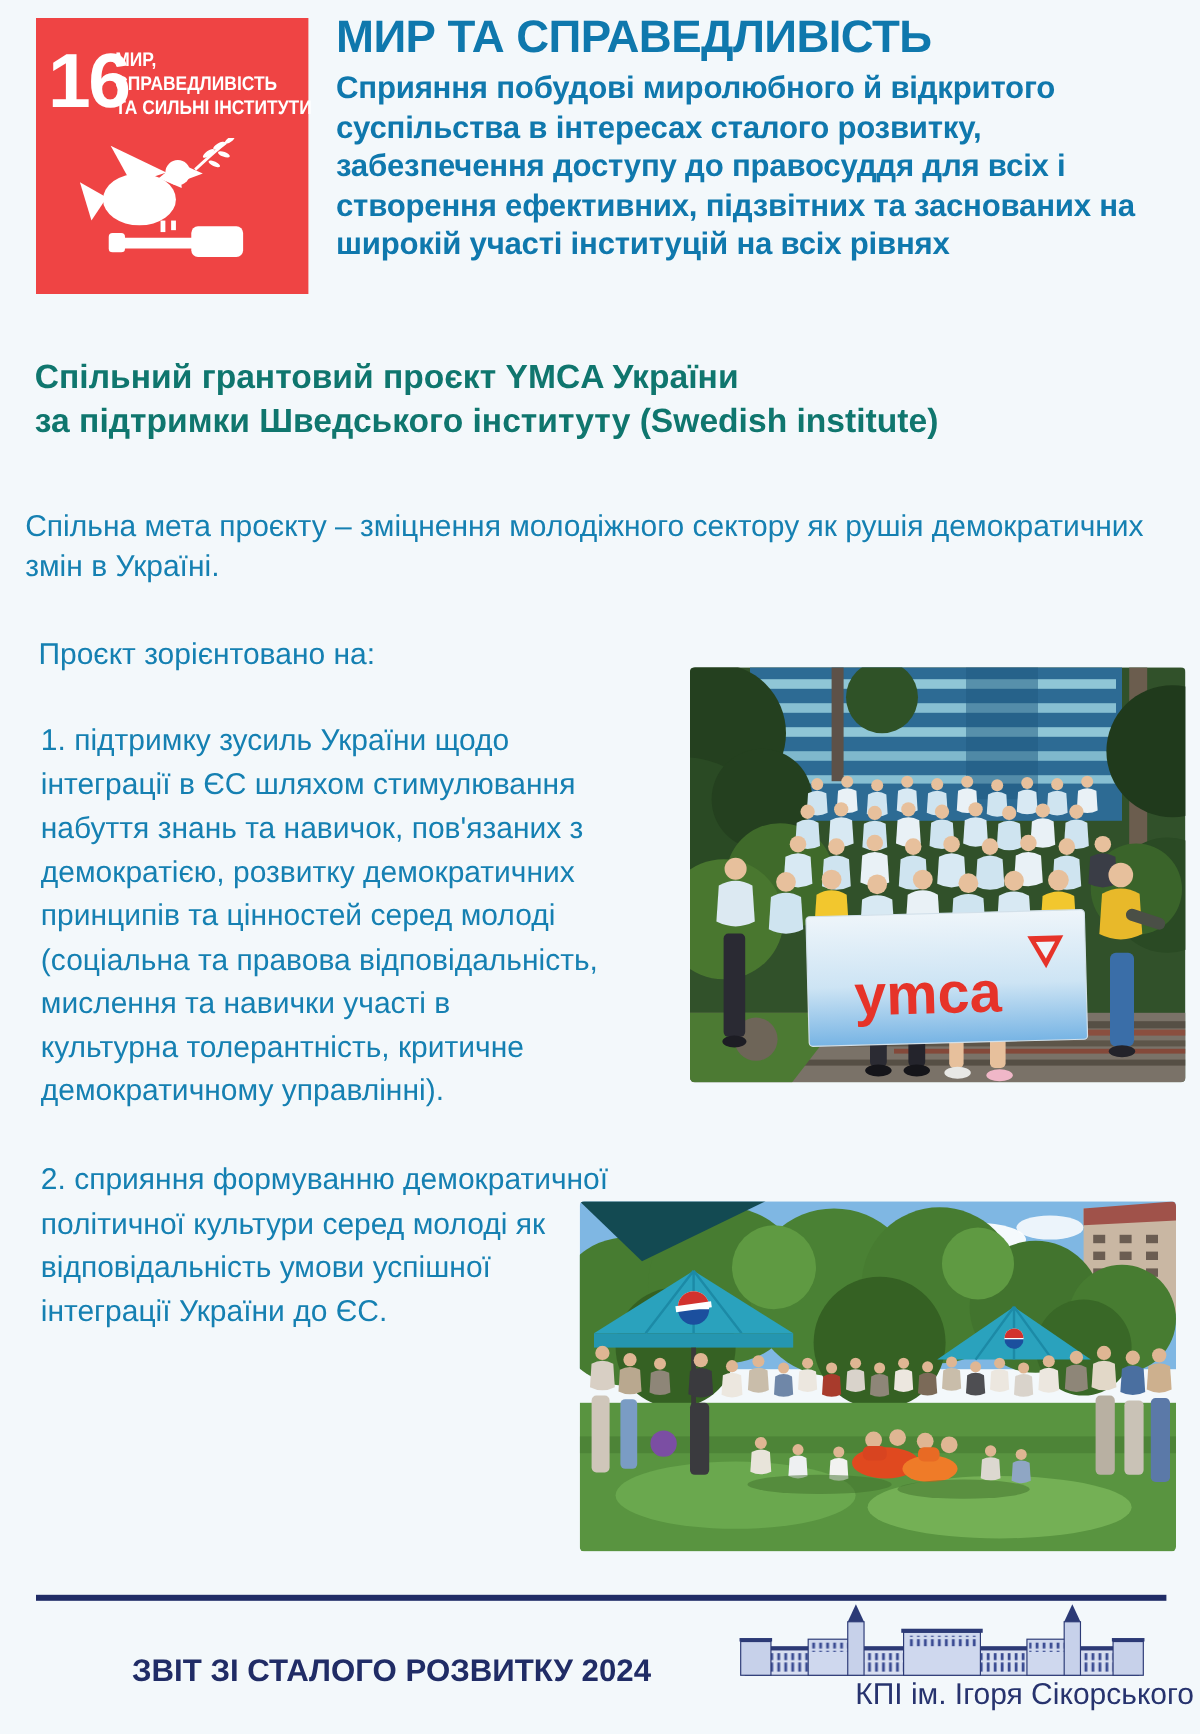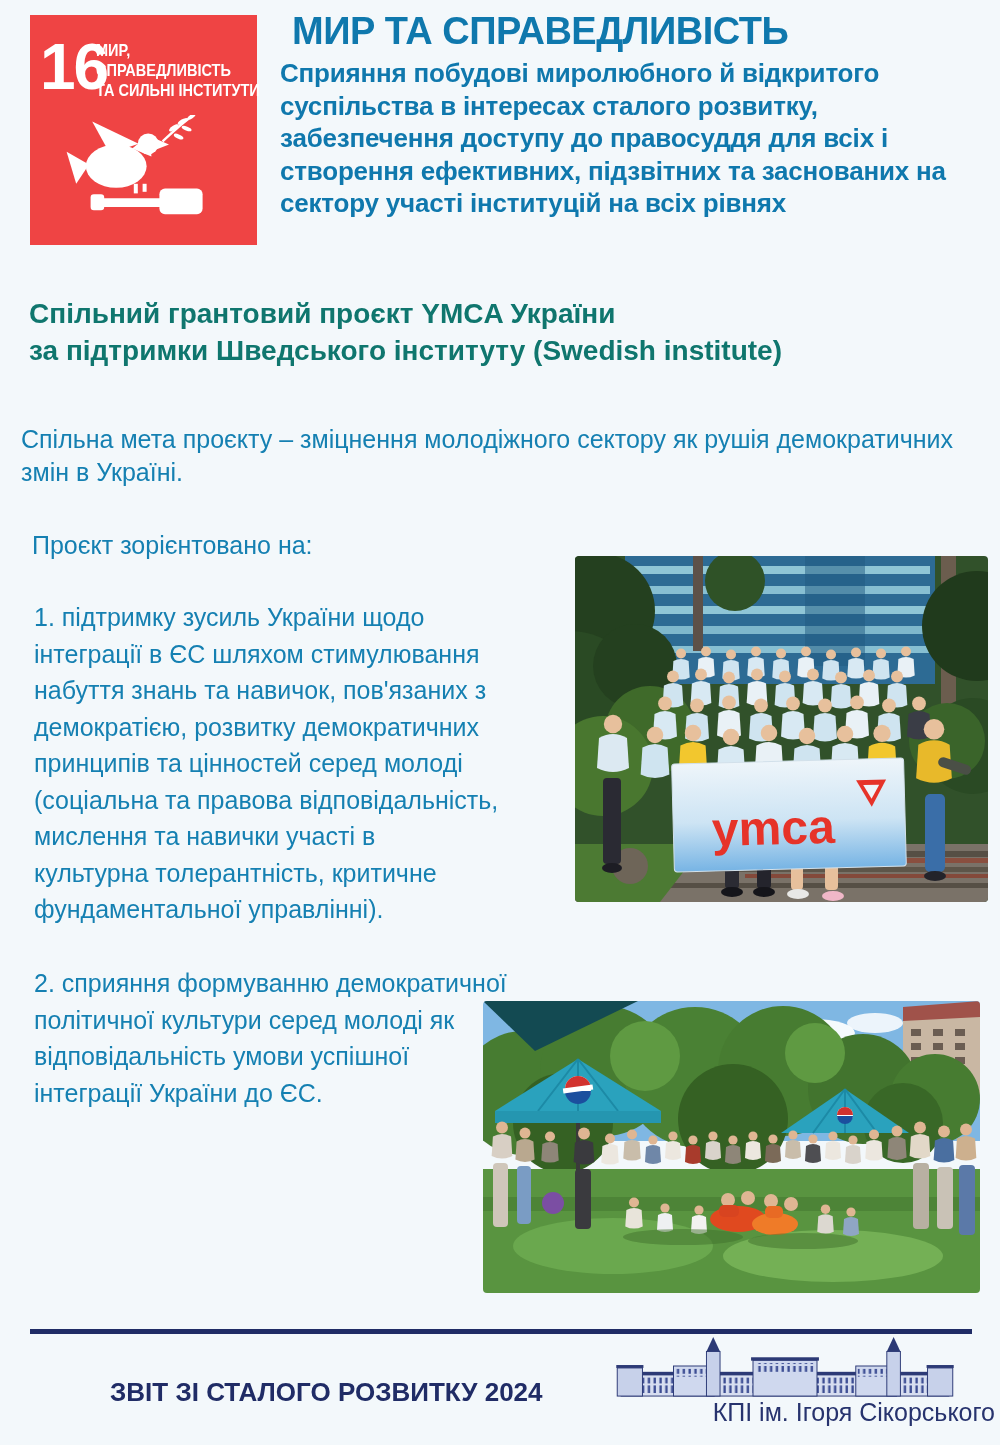--- a/index.html
+++ b/index.html
@@ -23,21 +23,21 @@
   }
   .badge-label{
     position:absolute;left:66px;top:25px;
     font-size:16.5px;font-weight:bold;line-height:20px;
     transform:scaleX(.88);transform-origin:left top;
   }
   .badge-icon{position:absolute;left:35px;top:100px;width:160px;height:120px;}
 
   
   .page-title{
-    left:292px;top:10px;width:700px;
+    left:280px;top:10px;width:700px;
     font-size:38px;font-weight:bold;color:#0f78ad;letter-spacing:-0.5px;
     white-space:pre;
   }
   .page-subtitle{
     left:280px;top:57px;width:700px;
     font-size:26px;font-weight:bold;color:#0f78ad;line-height:32.5px;
     letter-spacing:-0.2px;
   }
 
   
@@ -115,21 +115,21 @@
     </g>
   </svg>
 </div>
 
 <h1 class="abs page-title" style="margin:0">МИР ТА СПРАВЕДЛИВІСТЬ</h1>
 <div class="abs page-subtitle lines">
     <div>Сприяння побудові миролюбного й відкритого</div>
     <div>суспільства в інтересах сталого розвитку,</div>
     <div>забезпечення доступу до правосуддя для всіх і</div>
     <div>створення ефективних, підзвітних та заснованих на</div>
-    <div>сектору участі інституцій на всіх рівнях</div>
+    <div>широкій участі інституцій на всіх рівнях</div>
   </div>
 
 <div class="abs project-heading lines">
     <div>Спільний грантовий проєкт YMCA України</div>
     <div>за підтримки Шведського інституту (Swedish institute)</div>
   </div>
 
 <div class="abs goal-text lines">
     <div>Спільна мета проєкту – зміцнення молодіжного сектору як рушія демократичних</div>
     <div>змін в Україні.</div>
@@ -139,21 +139,21 @@
 
 <div class="abs point-block point-1 lines">
     <div>1. підтримку зусиль України щодо</div>
     <div>інтеграції в ЄС шляхом стимулювання</div>
     <div>набуття знань та навичок, пов'язаних з</div>
     <div>демократією, розвитку демократичних</div>
     <div>принципів та цінностей серед молоді</div>
     <div>(соціальна та правова відповідальність,</div>
     <div>мислення та навички участі в</div>
     <div>культурна толерантність, критичне</div>
-    <div>фундаментальної управлінні).</div>
+    <div>демократичному управлінні).</div>
   </div>
 
 <div class="abs point-block point-2 lines">
     <div>2. сприяння формуванню демократичної</div>
     <div>політичної культури серед молоді як</div>
     <div>відповідальність умови успішної</div>
     <div>інтеграції України до ЄС.</div>
   </div>
 
 <figure class="abs photo photo-1" style="margin:0">

